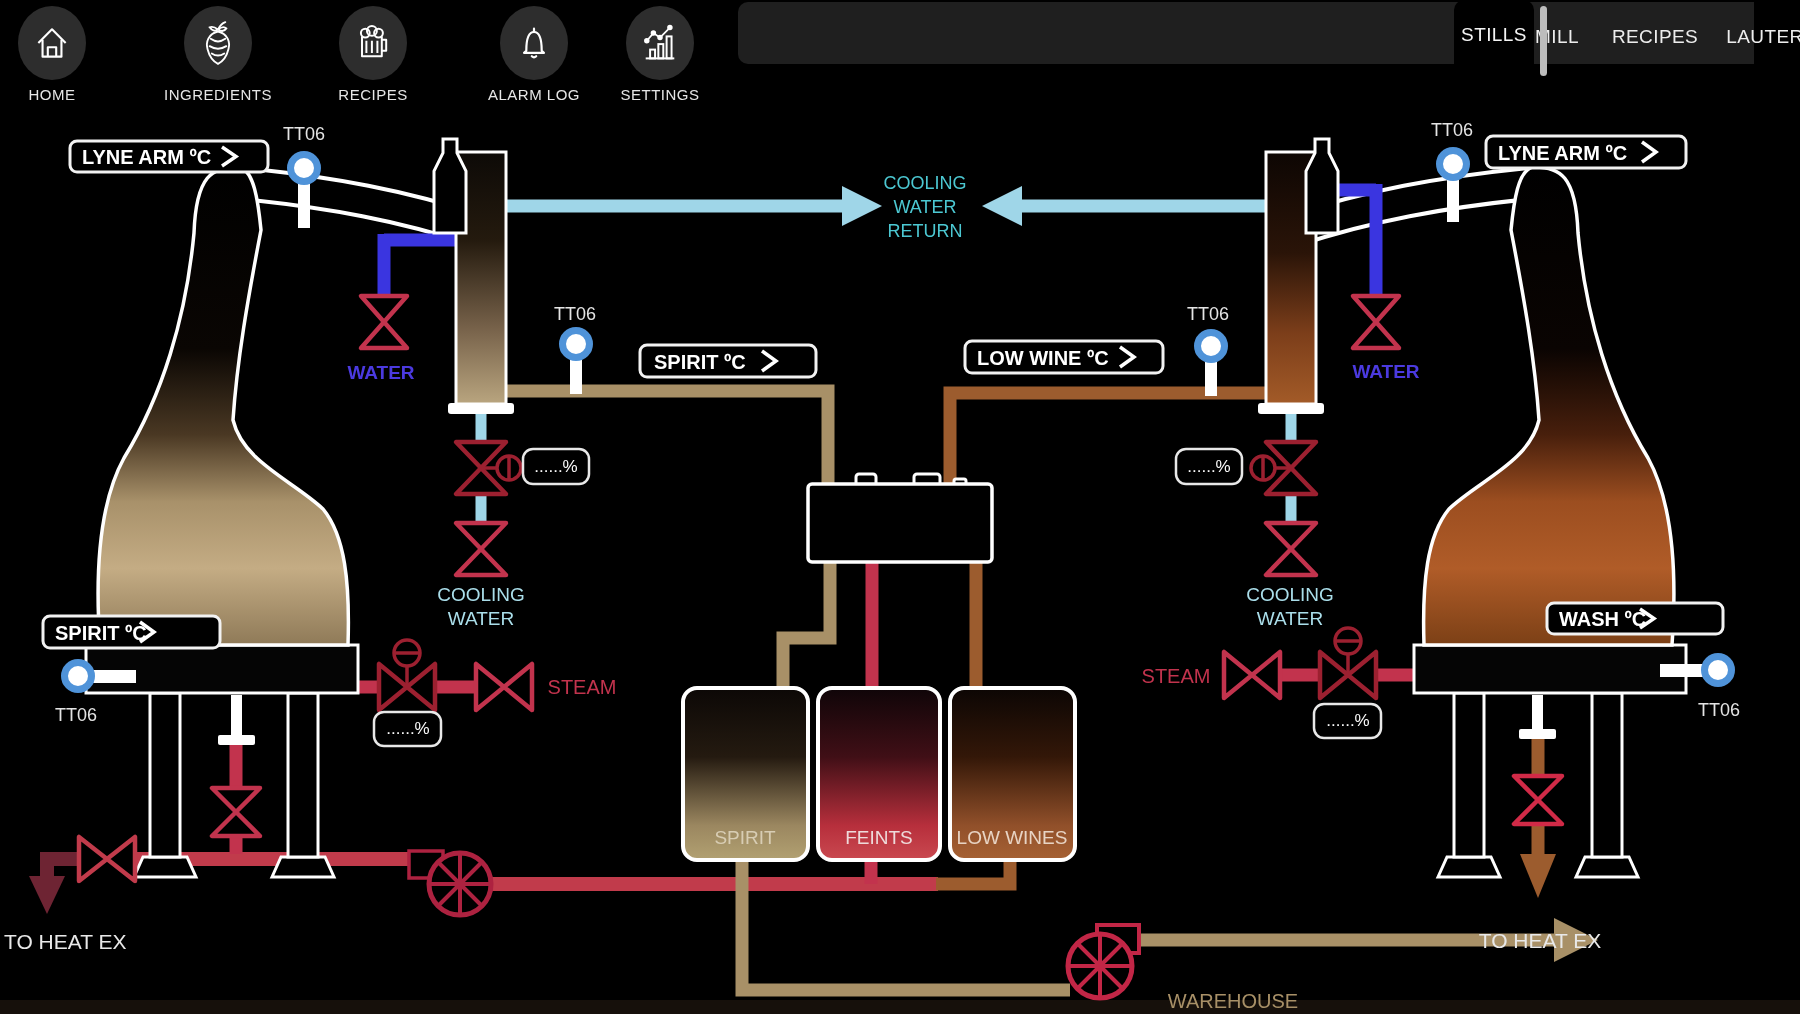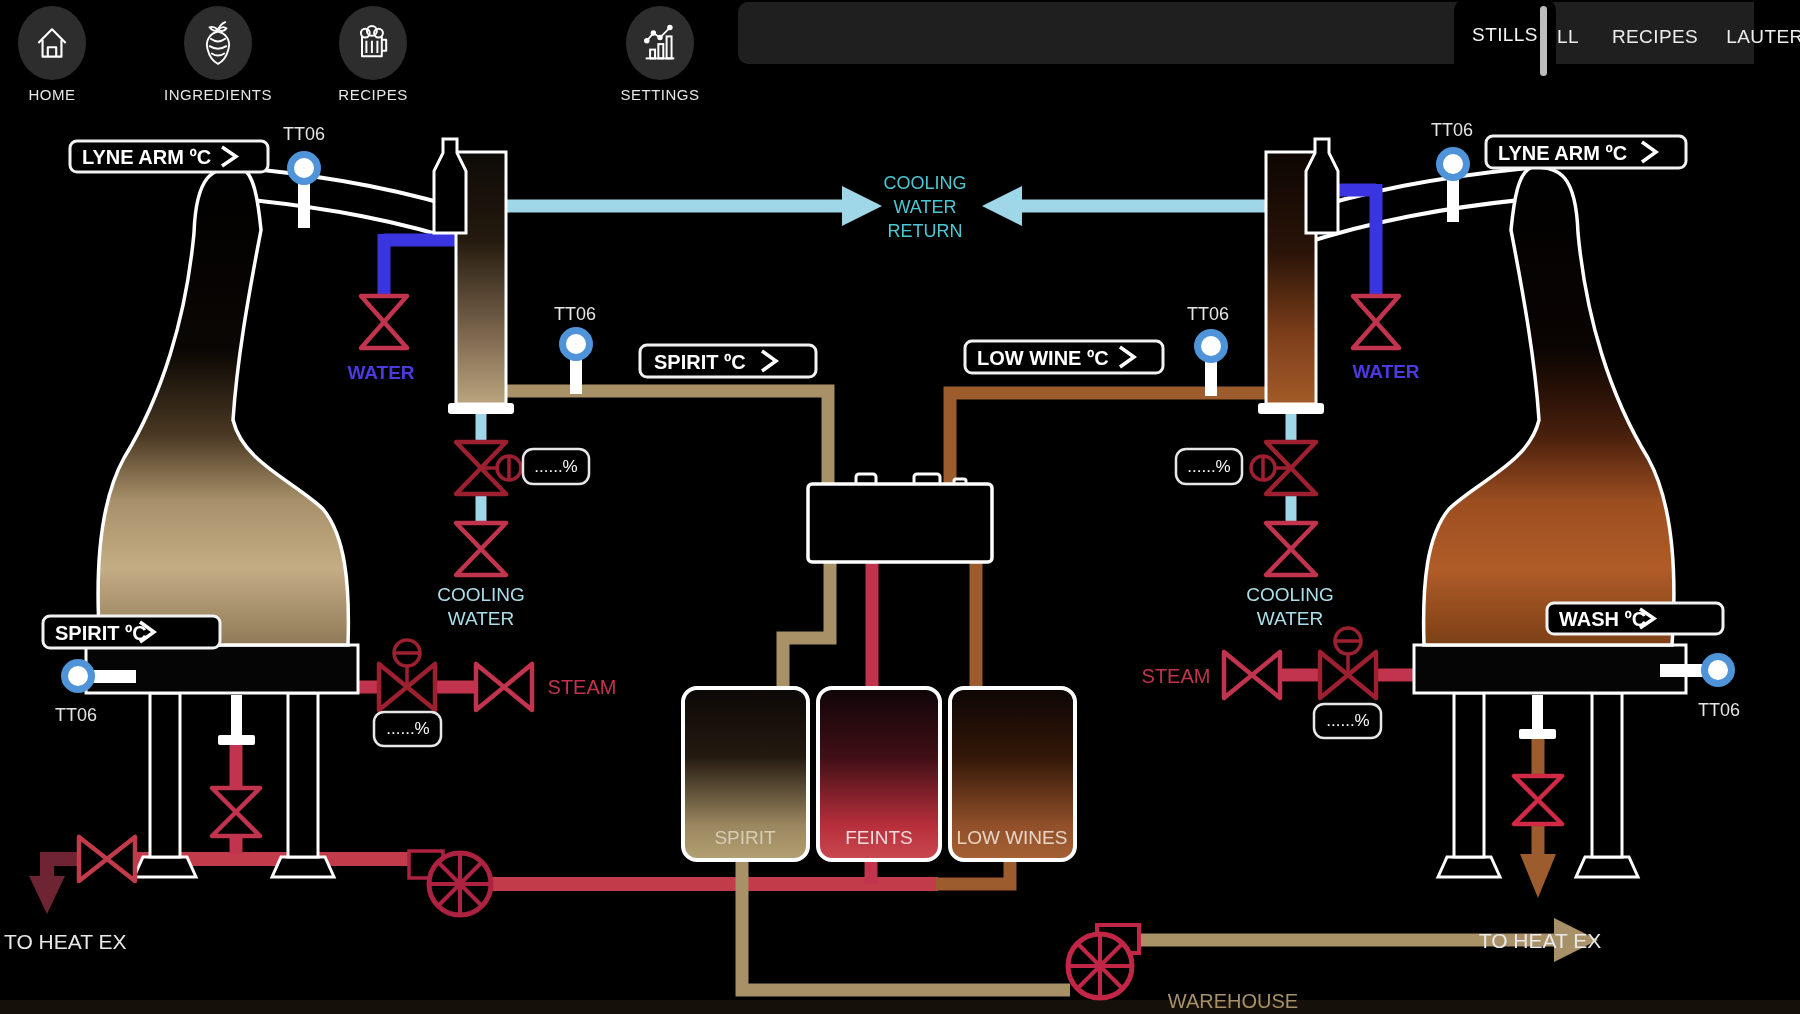--- a/index.html
+++ b/index.html
@@ -8,21 +8,21 @@
   
   .header{position:absolute;left:0;top:0;width:1800px;height:100px;z-index:5;}
   .nav-icon{position:absolute;top:6px;width:120px;margin-left:-60px;text-align:center;cursor:pointer;}
   .icon-circle{width:68px;height:74px;border-radius:50%;background:#2d2d2d;margin:0 auto;
                display:flex;align-items:center;justify-content:center;}
   .icon-label{margin-top:6px;font-size:15px;color:#e6e6e6;letter-spacing:.5px;white-space:nowrap;}
   .tabbar{position:absolute;left:738px;top:2px;width:1016px;height:62px;background:#1f1f1f;
           border-radius:10px 0 0 10px;}
   .tab{position:absolute;top:0;height:70px;line-height:70px;transform:translateX(-50%);
        font-size:19px;color:#ededed;letter-spacing:.4px;white-space:nowrap;cursor:pointer;}
-  .active-tab{position:absolute;left:1454px;top:0;width:102px;height:80px;background:#000;
+  .active-tab{position:absolute;left:1454px;top:0;width:80px;height:80px;background:#000;
               border-radius:10px;z-index:6;cursor:pointer;}
   .active-tab span{position:absolute;left:50%;top:35px;transform:translate(-50%,-50%);
                    font-size:19px;color:#f5f5f5;letter-spacing:.4px;}
   .active-edge{position:absolute;left:86px;top:6px;width:7px;height:70px;background:#bdbdbd;border-radius:4px;}
   svg text{font-family:"Liberation Sans",sans-serif;}
   .diagram{position:absolute;left:0;top:0;z-index:1;}
 </style>
 </head>
 <body>
 
@@ -385,20 +385,30 @@
         <circle cx="13" cy="11" r="4"></circle>
           <circle cx="19" cy="9" r="4.5"></circle>
           <circle cx="25" cy="11" r="4"></circle>
         <path d="M10 14 V32 H28 V14"></path>
           <path d="M14 18 V29 M19 18 V29 M24 18 V29"></path>
         <path d="M28 17 H32 V27 H28"></path>
       </svg>
     </div>
     <div class="icon-label">RECIPES</div>
   </div>
+  <div class="nav-icon" style="left:534px">
+    <div class="icon-circle">
+      <svg width="44" height="44" viewBox="0 0 40 40" fill="none" stroke="#fff" stroke-width="2" stroke-linejoin="round" stroke-linecap="round">
+        <path d="M20 7 V9"></path>
+          <path d="M13 27 C13 15 16 10 20 10 C24 10 27 15 27 27 L29 29 H11 Z"></path>
+        <path d="M18 32 Q20 34 22 32"></path>
+      </svg>
+    </div>
+    <div class="icon-label">ALARM LOG</div>
+  </div>
   <div class="nav-icon" style="left:660px">
     <div class="icon-circle">
       <svg width="44" height="44" viewBox="0 0 40 40" fill="none" stroke="#fff" stroke-width="1.8">
         <path d="M7 34 H33"></path>
         <rect x="11" y="26" width="4.5" height="8"></rect>
           <rect x="18.5" y="21" width="4.5" height="13"></rect>
           <rect x="26" y="14" width="4.5" height="20"></rect>
         <path d="M8 18 L14 11 L20 15 L29 6" stroke-width="1.6"></path>
         <circle cx="8" cy="18" r="1.6" fill="#fff"></circle>
           <circle cx="14" cy="11" r="1.6" fill="#fff"></circle>

